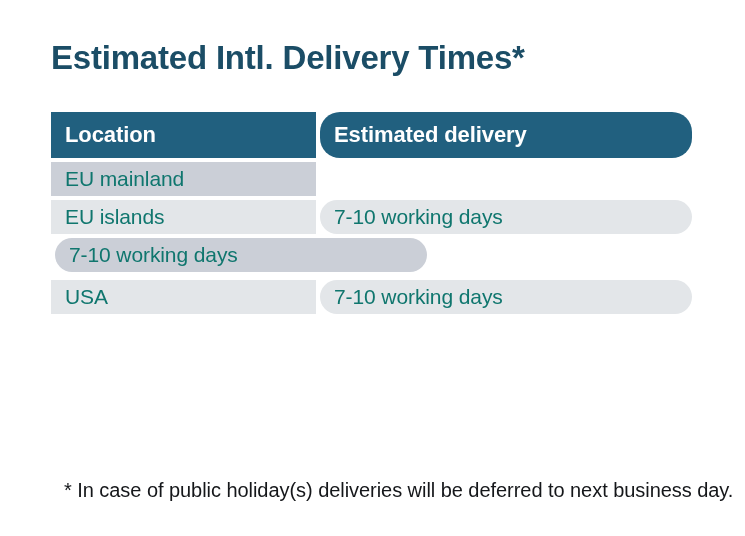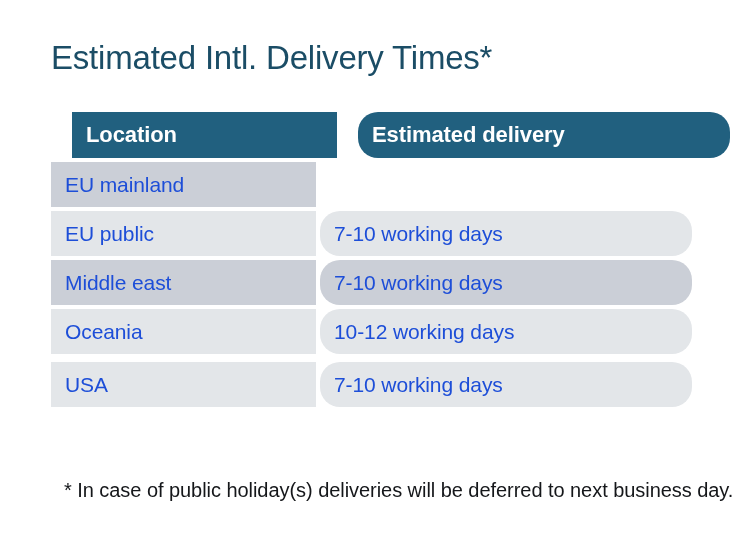--- a/index.html
+++ b/index.html
@@ -18,21 +18,21 @@
     width: 745px;
     height: 536px;
     background: #ffffff;
   }
   .page-title {
     position: absolute;
     left: 51px;
     top: 38px;
     font-size: 33px;
     line-height: 40px;
-    font-weight: 400;
+    font-weight: 700;
     letter-spacing: -0.2px;
     color: #1b4d66;
     white-space: nowrap;
     text-align: right;
   }
   .delivery-table {
     position: absolute;
     left: 51px;
     top: 112px;
     width: 641px;
@@ -40,25 +40,25 @@
   .table-row {
     display: flex;
     width: 100%;
     margin-bottom: 4px;
   }
   .table-row:last-child {
     margin-bottom: 16px;
   }
   .cell {
     box-sizing: border-box;
-    height: 45px;
+    height: 34px;
     display: flex;
     align-items: center;
     font-size: 21px;
-    color: #1d4ed8;
+    color: #0f766e;
     padding-left: 14px;
     letter-spacing: -0.1px;
     white-space: nowrap;
     overflow: hidden;
   }
   .cell.col-location {
     width: 265px;
     flex: 0 0 265px;
   }
   .cell.col-delivery {
@@ -66,21 +66,20 @@
     flex: 0 0 372px;
     margin-left: 4px;
     border-radius: 20px;
   }
   .header-row .cell {
     background: #21607f;
     color: #ffffff;
     font-weight: bold;
     font-size: 22px;
     height: 46px;
-    margin-left: 21px;
   }
   .row-dark .cell {
     background: #cbcfd7;
   }
   .row-light .cell {
     background: #e3e6e9;
   }
   .footnote {
     position: absolute;
     left: 64px;
@@ -104,33 +103,28 @@
     <div class="table-row header-row">
       <div class="cell col-location">Location</div>
       <div class="cell col-delivery">Estimated delivery</div>
     </div>
 
     <div class="table-row row-dark">
       <div class="cell col-location">EU mainland</div>
     </div>
 
     <div class="table-row row-light">
-      <div class="cell col-location">EU public</div>
+      <div class="cell col-location">EU islands</div>
       <div class="cell col-delivery">7-10 working days</div>
     </div>
 
     <div class="table-row row-dark">
-      <div class="cell col-location">Middle east</div>
       <div class="cell col-delivery">7-10 working days</div>
     </div>
 
-    <div class="table-row row-light">
-      <div class="cell col-location">Oceania</div>
-      <div class="cell col-delivery">10-12 working days</div>
-    </div>
 
     <div class="table-row row-dark">
     </div>
 
     <div class="table-row row-light">
       <div class="cell col-location">USA</div>
       <div class="cell col-delivery">7-10 working days</div>
     </div>
 
   </div>

